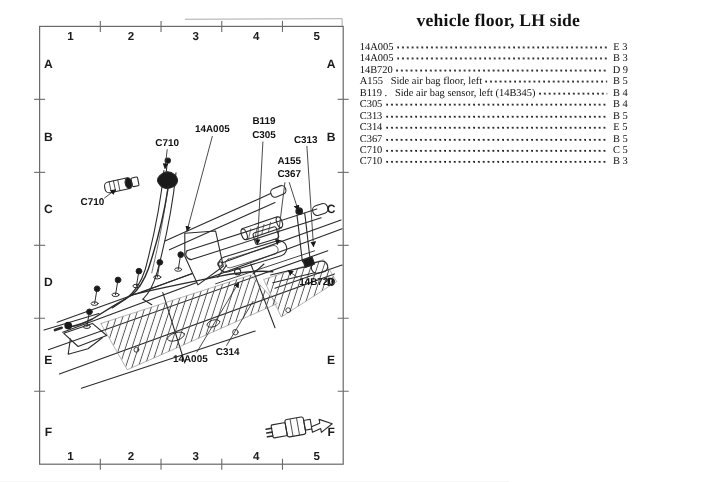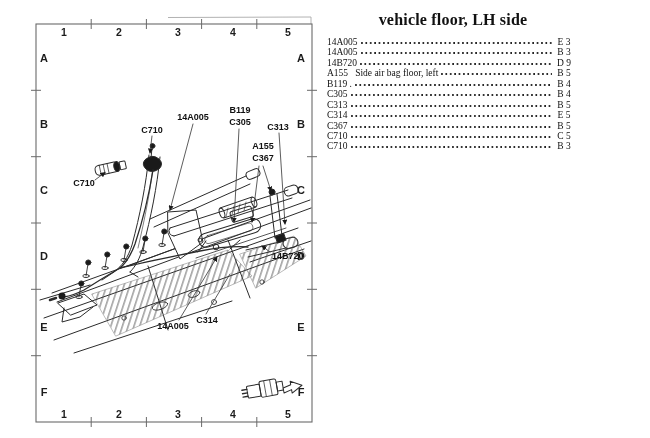--- a/index.html
+++ b/index.html
@@ -325,20 +325,21 @@
         <span class="ref">D 9</span>
     </div>
     <div class="t-row">
       <span class="code">A155</span>
         <span class="desc">Side air bag floor, left</span>
         <span class="leader"></span>
         <span class="ref">B 5</span>
     </div>
     <div class="t-row">
       <span class="code">B119 .</span>
+        <span class="desc">Side air bag sensor, left (14B345)</span>
         <span class="leader"></span>
         <span class="ref">B 4</span>
     </div>
     <div class="t-row">
       <span class="code">C305</span>
         <span class="desc"></span>
         <span class="leader"></span>
         <span class="ref">B 4</span>
     </div>
     <div class="t-row">

